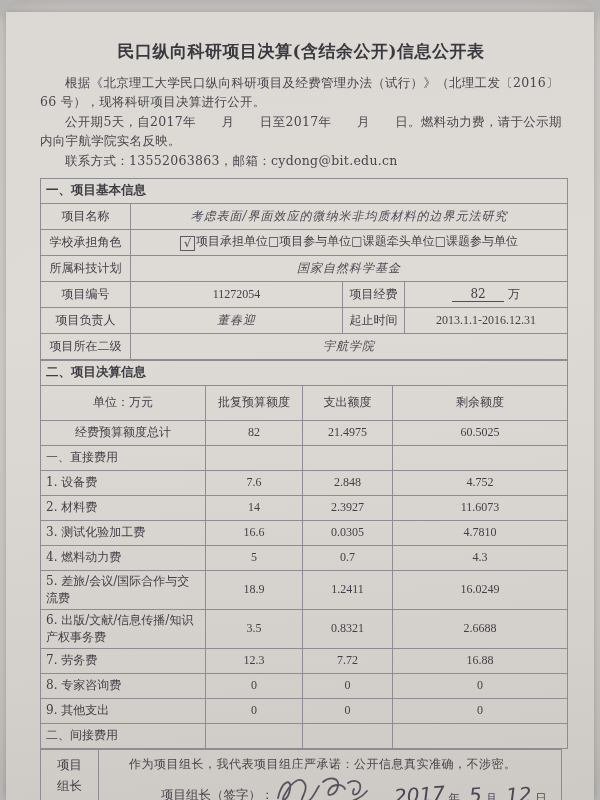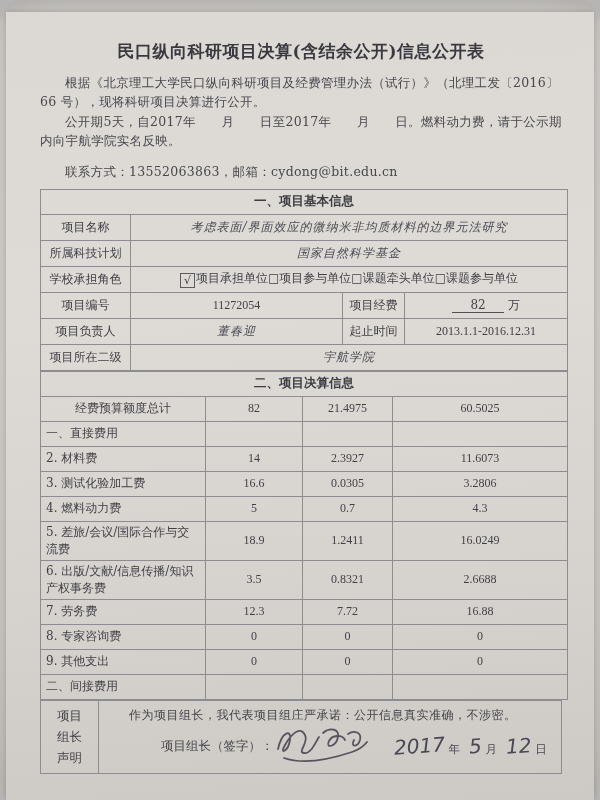--- a/index.html
+++ b/index.html
@@ -21,27 +21,27 @@
     padding:28px 32px 0 34px;box-sizing:border-box;
   }
   h1.title{
     margin:0 0 10px;text-align:center;
     font-size:17px;font-weight:bold;color:#3a393f;letter-spacing:.5px;
   }
   p.intro{
     margin:0;font-size:12.5px;line-height:1.55;color:#48474d;
     text-indent:2em;letter-spacing:.3px;
   }
-  p.intro.contact{margin-bottom:8px;margin-top:11px;}
+  p.intro.contact{margin-bottom:8px;}
   table{
     width:100%;border-collapse:collapse;table-layout:fixed;
     font-size:12px;color:#413f46;
   }
   td{border:1px solid #8e8c93;padding:2px 5px;vertical-align:middle;overflow:hidden;}
-  td.sec{font-weight:bold;font-size:12.5px;text-align:center;height:20px;color:#3d3c42;}
+  td.sec{font-weight:bold;font-size:12.5px;text-align:left;height:20px;color:#3d3c42;}
   td.lab{text-align:center;height:21px;}
   td.val{text-align:center;}
   td.num{text-align:center;font-family:"Liberation Serif","DejaVu Serif",serif;}
   td.l-lab{text-align:left;}
   .hand{font-style:italic;color:#4c4b53;letter-spacing:1px;}
   .cb{
     display:inline-block;width:13px;height:13px;border:1px solid #5d5b62;
     line-height:13px;text-align:center;font-size:11px;margin-right:1px;
     vertical-align:-2px;color:#3f3d47;background:transparent;
   }
@@ -86,28 +86,28 @@
         </colgroup>
       <tbody>
           <tr>
         <td class="sec" colspan="4">一、项目基本信息</td>
       </tr>
       <tr>
         <td class="lab">项目名称</td>
         <td class="val hand" colspan="3">考虑表面/界面效应的微纳米非均质材料的边界元法研究</td>
       </tr>
       <tr>
-        <td class="lab">所属科技计划</td>
-        <td class="val hand" colspan="3">国家自然科学基金</td>
-      </tr>
-      <tr>
         <td class="lab">学校承担角色</td>
         <td class="val" colspan="3">
           <span class="cb">√</span><span>项目承担单位□项目参与单位□课题牵头单位□课题参与单位</span>
         </td>
+      </tr>
+      <tr>
+        <td class="lab">所属科技计划</td>
+        <td class="val hand" colspan="3">国家自然科学基金</td>
       </tr>
       <tr>
         <td class="lab">项目编号</td>
         <td class="num">11272054</td>
         <td class="lab">项目经费</td>
         <td class="val">
           <span class="uline">82</span>
           <span>万</span>
         </td>
       </tr>
@@ -129,42 +129,54 @@
           <col style="width:165px">
           <col style="width:97px">
           <col style="width:90px">
           <col style="width:175px">
         </colgroup>
       <tbody>
           <tr>
         <td class="sec" colspan="4">二、项目决算信息</td>
       </tr>
       <tr>
+        <td class="head">单位：万元</td>
+        <td class="head">批复预算额度</td>
+        <td class="head">支出额度</td>
+        <td class="head">剩余额度</td>
+      </tr>
+      <tr>
         <td class="lab">经费预算额度总计</td>
         <td class="num">82</td>
         <td class="num">21.4975</td>
         <td class="num">60.5025</td>
       </tr>
       <tr>
         <td class="l-lab">一、直接费用</td>
         <td class="num"></td>
         <td class="num"></td>
         <td class="num"></td>
       </tr>
       <tr>
+        <td class="l-lab">1. 设备费</td>
+        <td class="num">7.6</td>
+        <td class="num">2.848</td>
+        <td class="num">4.752</td>
+      </tr>
+      <tr>
         <td class="l-lab">2. 材料费</td>
         <td class="num">14</td>
         <td class="num">2.3927</td>
         <td class="num">11.6073</td>
       </tr>
       <tr>
         <td class="l-lab">3. 测试化验加工费</td>
         <td class="num">16.6</td>
         <td class="num">0.0305</td>
-        <td class="num">3.2806</td>
+        <td class="num">4.7810</td>
       </tr>
       <tr>
         <td class="l-lab">4. 燃料动力费</td>
         <td class="num">5</td>
         <td class="num">0.7</td>
         <td class="num">4.3</td>
       </tr>
       <tr>
         <td class="l-lab">5. 差旅/会议/国际合作与交流费</td>
         <td class="num">18.9</td>

